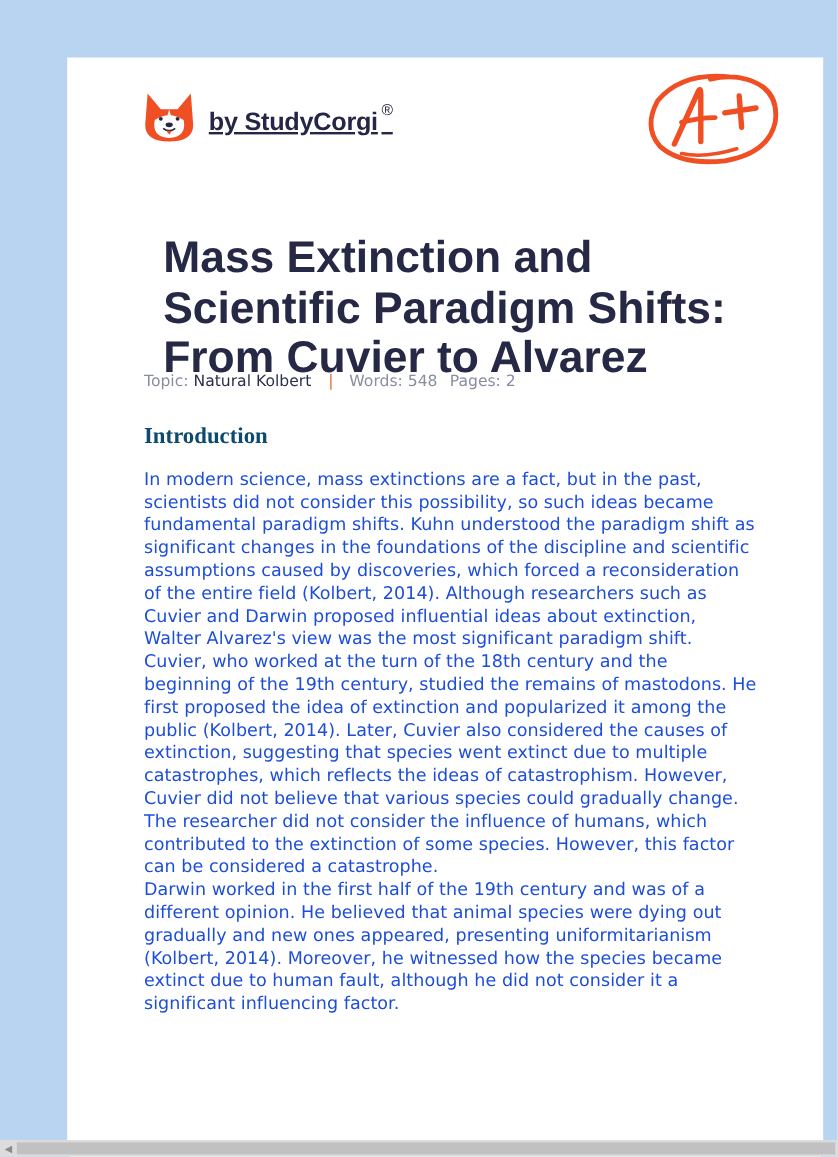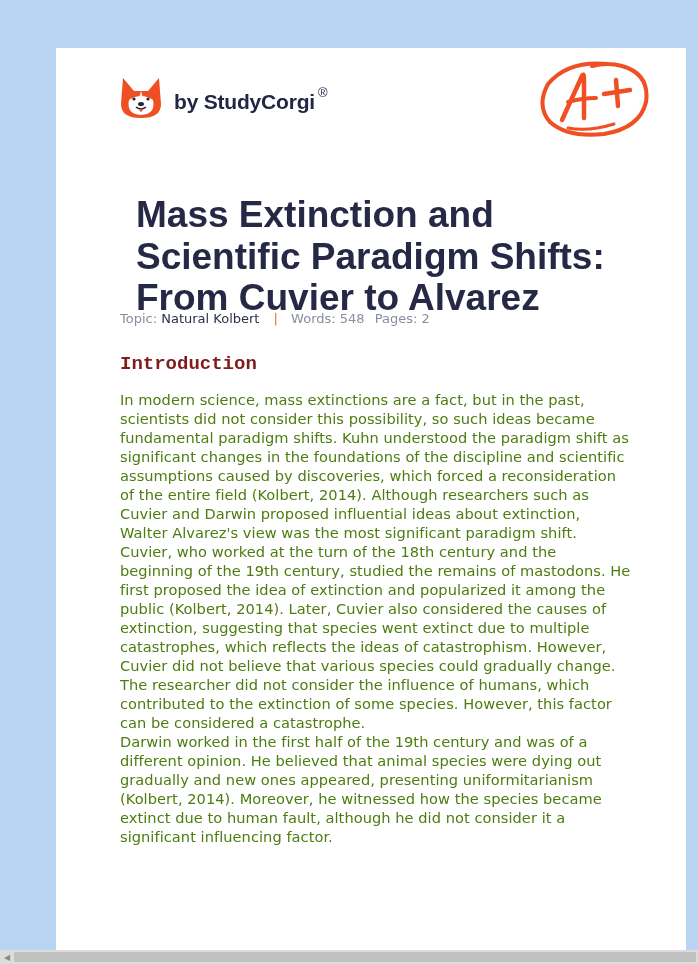--- a/index.html
+++ b/index.html
@@ -10,45 +10,45 @@
     }
     .card {
       position: absolute; left: 56px; top: 48px; width: 630px; height: 920px;
       background: #ffffff; border-radius: 0 0 10px 10px; overflow: hidden;
     }
     .logo { position: absolute; left: 64px; top: 26px; display: flex; align-items: center; }
     .corgi { width: 42px; height: 46px; }
     .brand {
       margin-left: 12px; margin-top: 10px;
       font-family: "Liberation Sans", sans-serif; font-weight: bold;
-      font-size: 21px; color: #232645; letter-spacing: -0.2px;
+      font-size: 21px; color: #232645; letter-spacing: -0.2px; text-decoration: underline;
     }
     .reg { font-size: 13px; font-weight: normal; position: relative; top: -12px; margin-left: 3px; color: #232645; }
     .grade { position: absolute; left: 482px; top: 10px; width: 112px; height: 82px; }
     .title {
       position: absolute; left: 64px; top: 130px; width: 500px;
       font-family: "Liberation Sans", sans-serif; font-weight: bold;
       font-size: 37px; line-height: 41.5px; color: #262945; margin: 16px;
     }
     .meta {
       position: absolute; left: 64px; top: 263px;
       font-size: 13px; color: #8a8d9f; white-space: nowrap;
     }
     .meta .topic-val { color: #2c2f4a; }
     .meta .sep { color: #e2703a; margin: 0 9px 0 10px; }
     .meta .pages { margin-left: 6px; text-align: right; }
     .content { position: absolute; left: 64px; top: 302px; width: 512px; }
     h2 {
-      font-family: Liberation Mono, monospace; font-weight: bold;
-      font-size: 19px; color: #7f1d1d; margin: 0; line-height: 28px;
+      font-family: Liberation Serif, serif; font-weight: bold;
+      font-size: 19px; color: #0c4a6e; margin: 0; line-height: 28px;
     }
     h2.first { margin-bottom: 12px; }
     h2.sub { margin-bottom: 12px; }
     p {
-      margin: 0; font-size: 14.6px; line-height: 19px; color: #4d7c0f;
+      margin: 0; font-size: 14.6px; line-height: 19px; color: #1d4ed8;
       letter-spacing: 0.05px;
     }
     .scrollbar {
       position: absolute; left: 0; top: 950px; width: 698px; height: 14px;
       background: #dcdcdc; display: flex; align-items: center;
     }
     .scroll-left { width: 14px; height: 14px; display: flex; align-items: center; justify-content: center; color: #8a8a8a; font-size: 8px; }
     .thumb { height: 10px; flex: 1; background: #c1c1c1; margin-right: 2px; }
   </style>
 </head>

